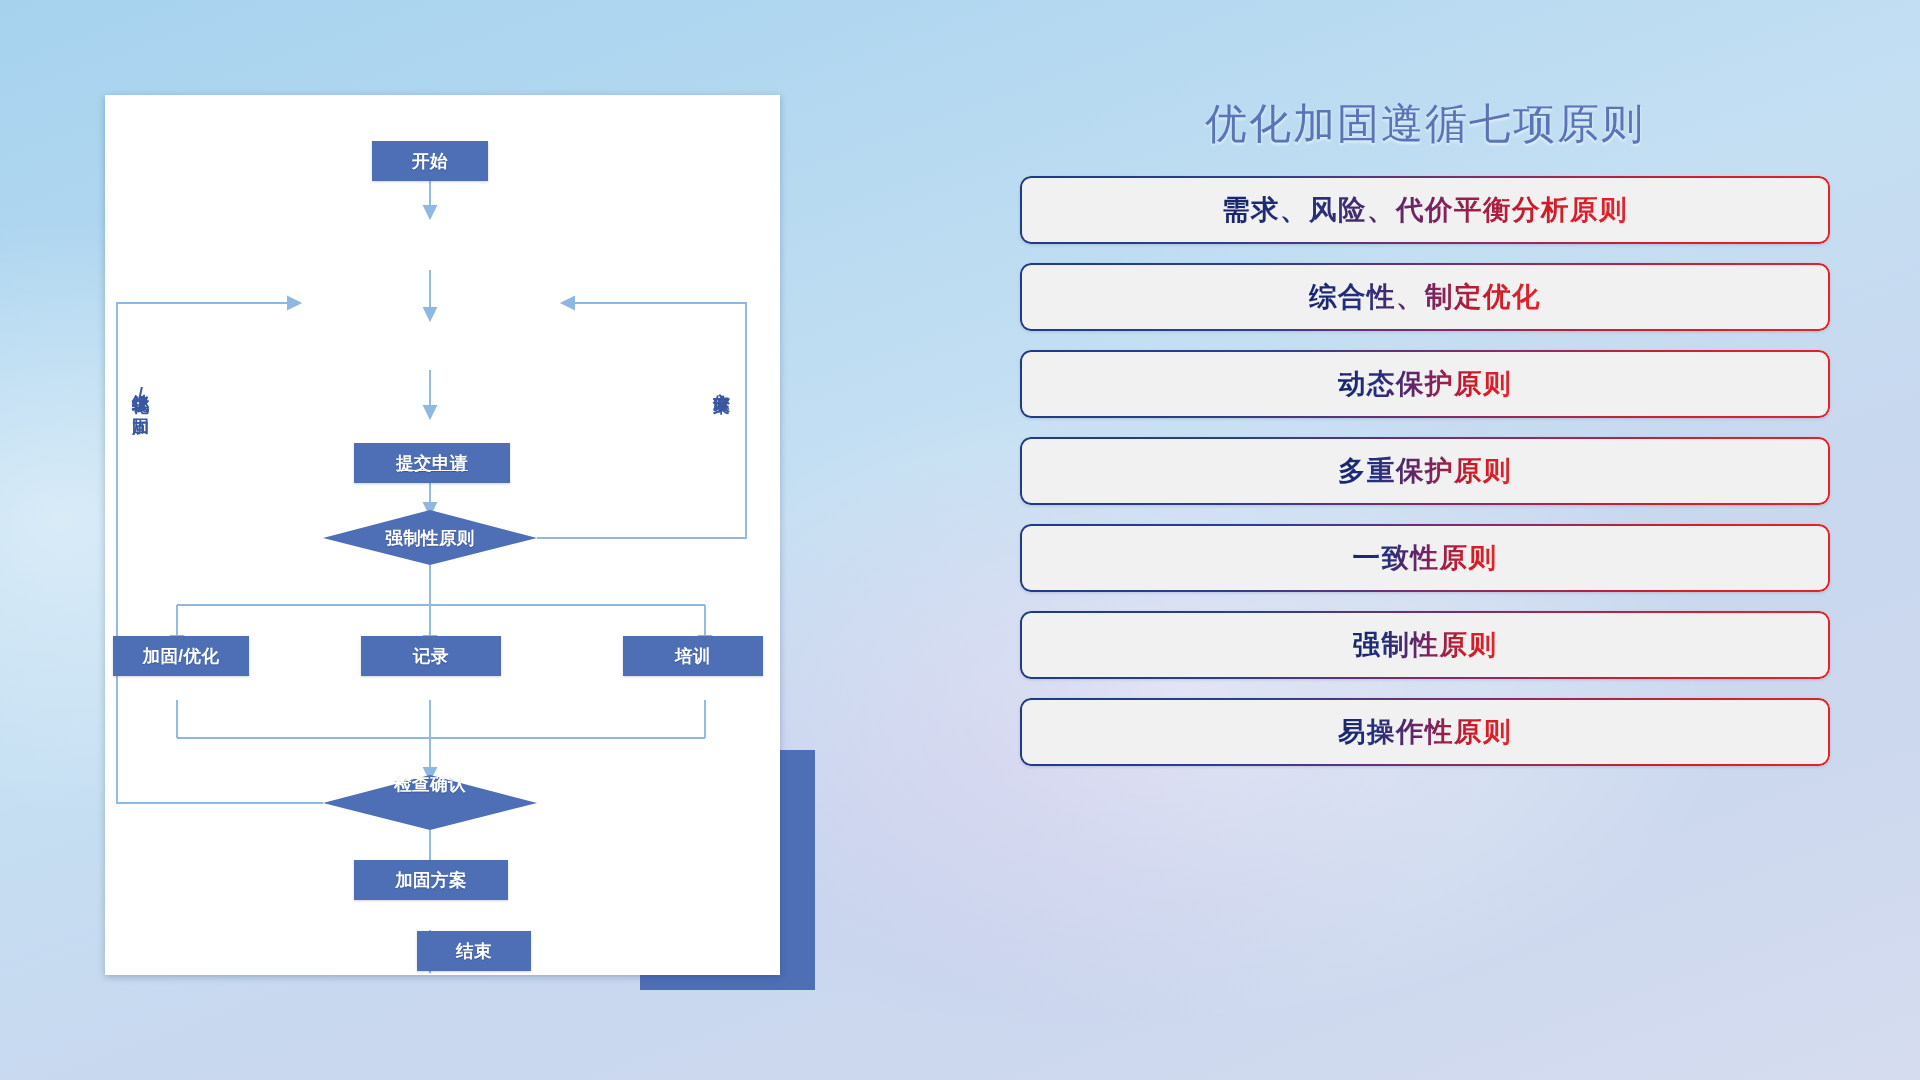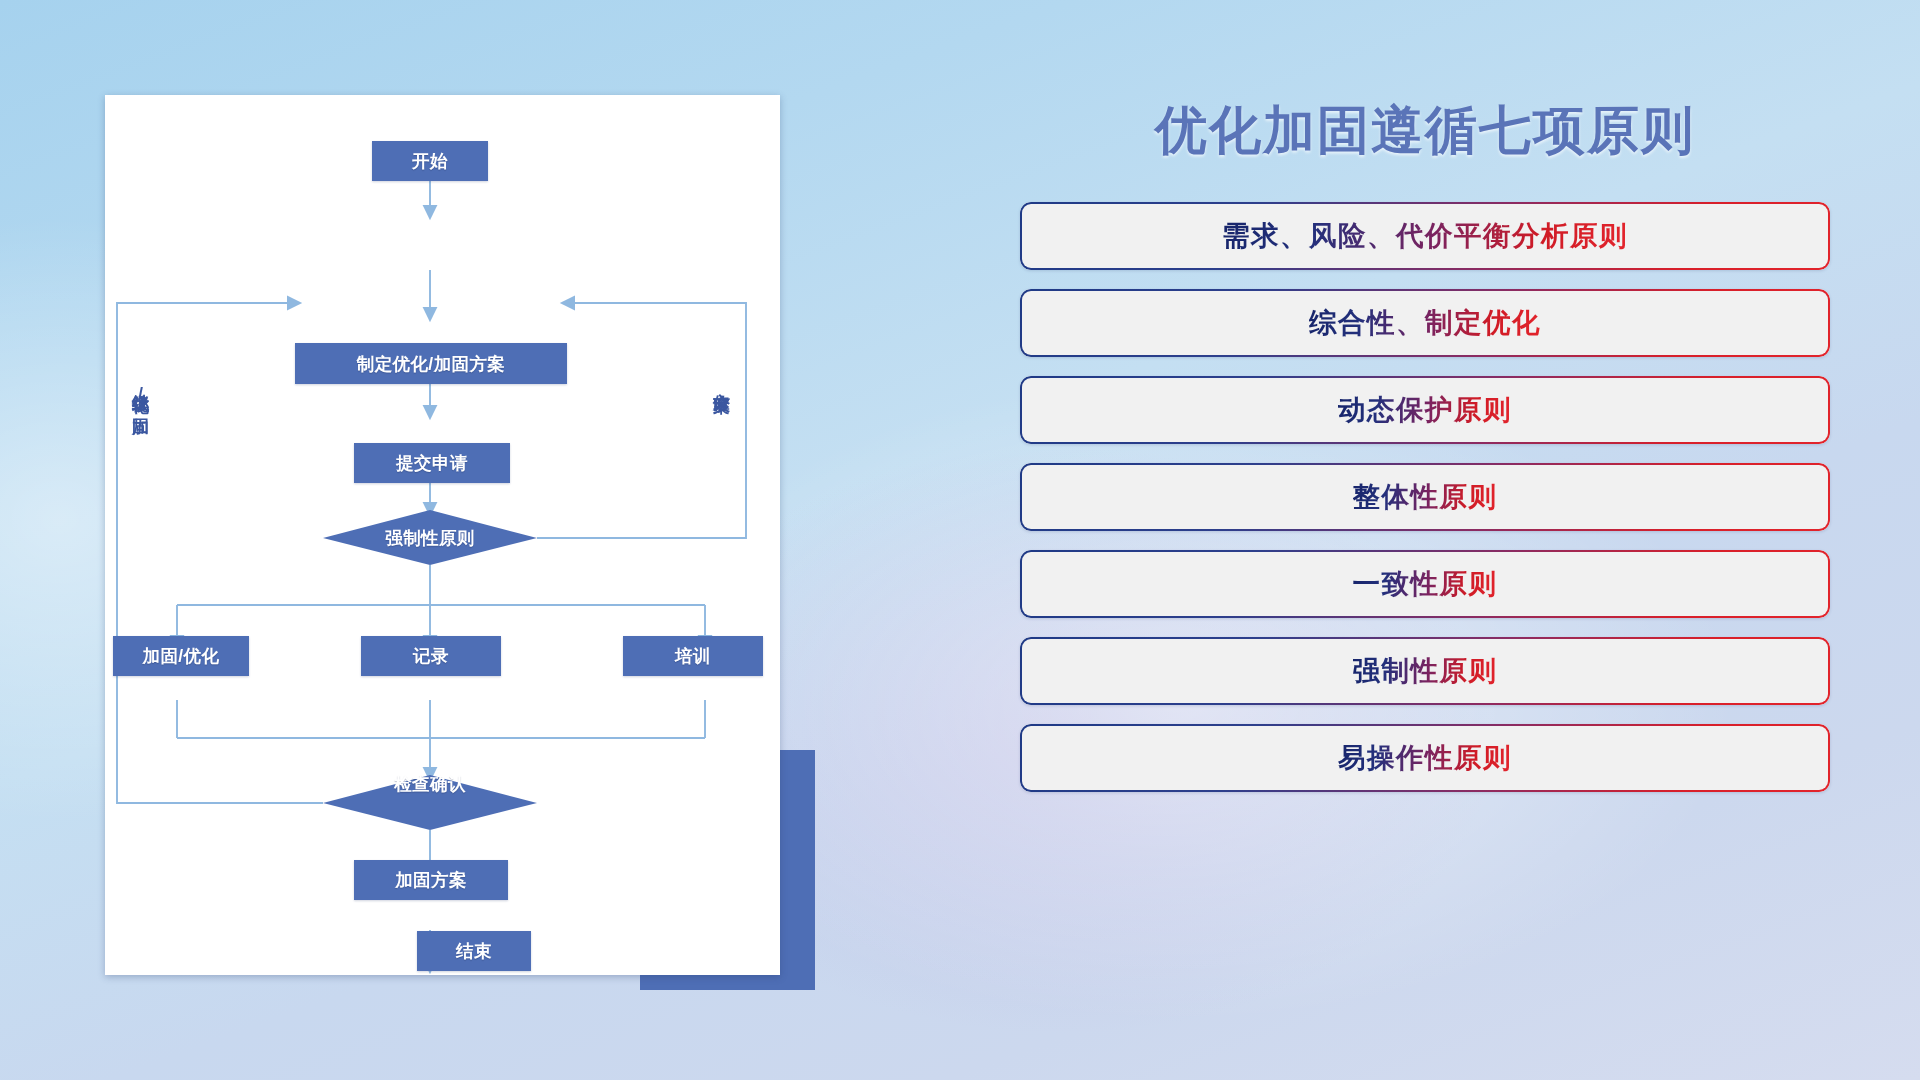--- a/index.html
+++ b/index.html
@@ -74,26 +74,26 @@
   }
 
   
   #right-panel {
     position: absolute;
     left: 1020px; top: 96px;
     width: 810px; height: 920px;
   }
   #right-title {
     text-align: center;
-    font-size: 52px;
-    font-weight: 700;
+    font-size: 42px;
+    font-weight: 400;
     letter-spacing: 2px;
     color: #5a74b8;
     text-shadow: 0 2px 3px rgba(255,255,255,0.65);
-    margin-bottom: 36px;
+    margin-bottom: 24px;
   }
   .plist { display: flex; flex-direction: column; gap: 19px; }
   .pitem {
     position: relative;
     height: 68px;
     border-radius: 11px;
     background: #f1f1f1;
     display: flex; align-items: center; justify-content: center;
     box-shadow: 0 1px 3px rgba(50,70,120,0.18);
   }
@@ -168,25 +168,22 @@
 
       <polygon points="325,415 432,443 325,470 218,443" fill="#4e6eb5"></polygon>
       <polygon points="325,680 432,708 325,735 218,708" fill="#4e6eb5"></polygon>
     </svg>
 
     <div class="node" style="left:267px;top:46px;width:116px;height:40px;">
       <span>开始</span>
     </div>
 
 
-    <div class="node" style="left:190px;top:248px;width:272px;height:41px;">
-      <span>制定优化/加固方案</span>
-    </div>
-
-    <div class="node" style="left:249px;top:348px;width:156px;height:40px;">
+
+    <div class="node" style="left:249px;top:348px;width:156px;height:40px;text-decoration:underline;">
       <span>提交申请</span>
     </div>
 
     <div class="diamond-label" style="left:218px;top:429px;width:214px;height:28px;">
       <span>强制性原则</span>
     </div>
 
     <div class="node" style="left:8px;top:541px;width:136px;height:40px;">
       <span>加固/优化</span>
     </div>
@@ -227,21 +224,21 @@
       <div class="pitem">
         <span class="frame"></span>
         <span class="ptxt">综合性、制定优化</span>
       </div>
       <div class="pitem">
         <span class="frame"></span>
         <span class="ptxt">动态保护原则</span>
       </div>
       <div class="pitem">
         <span class="frame"></span>
-        <span class="ptxt">整体性原则</span>
+        <span class="ptxt">多重保护原则</span>
       </div>
       <div class="pitem">
         <span class="frame"></span>
         <span class="ptxt">一致性原则</span>
       </div>
       <div class="pitem">
         <span class="frame"></span>
         <span class="ptxt">强制性原则</span>
       </div>
       <div class="pitem">

